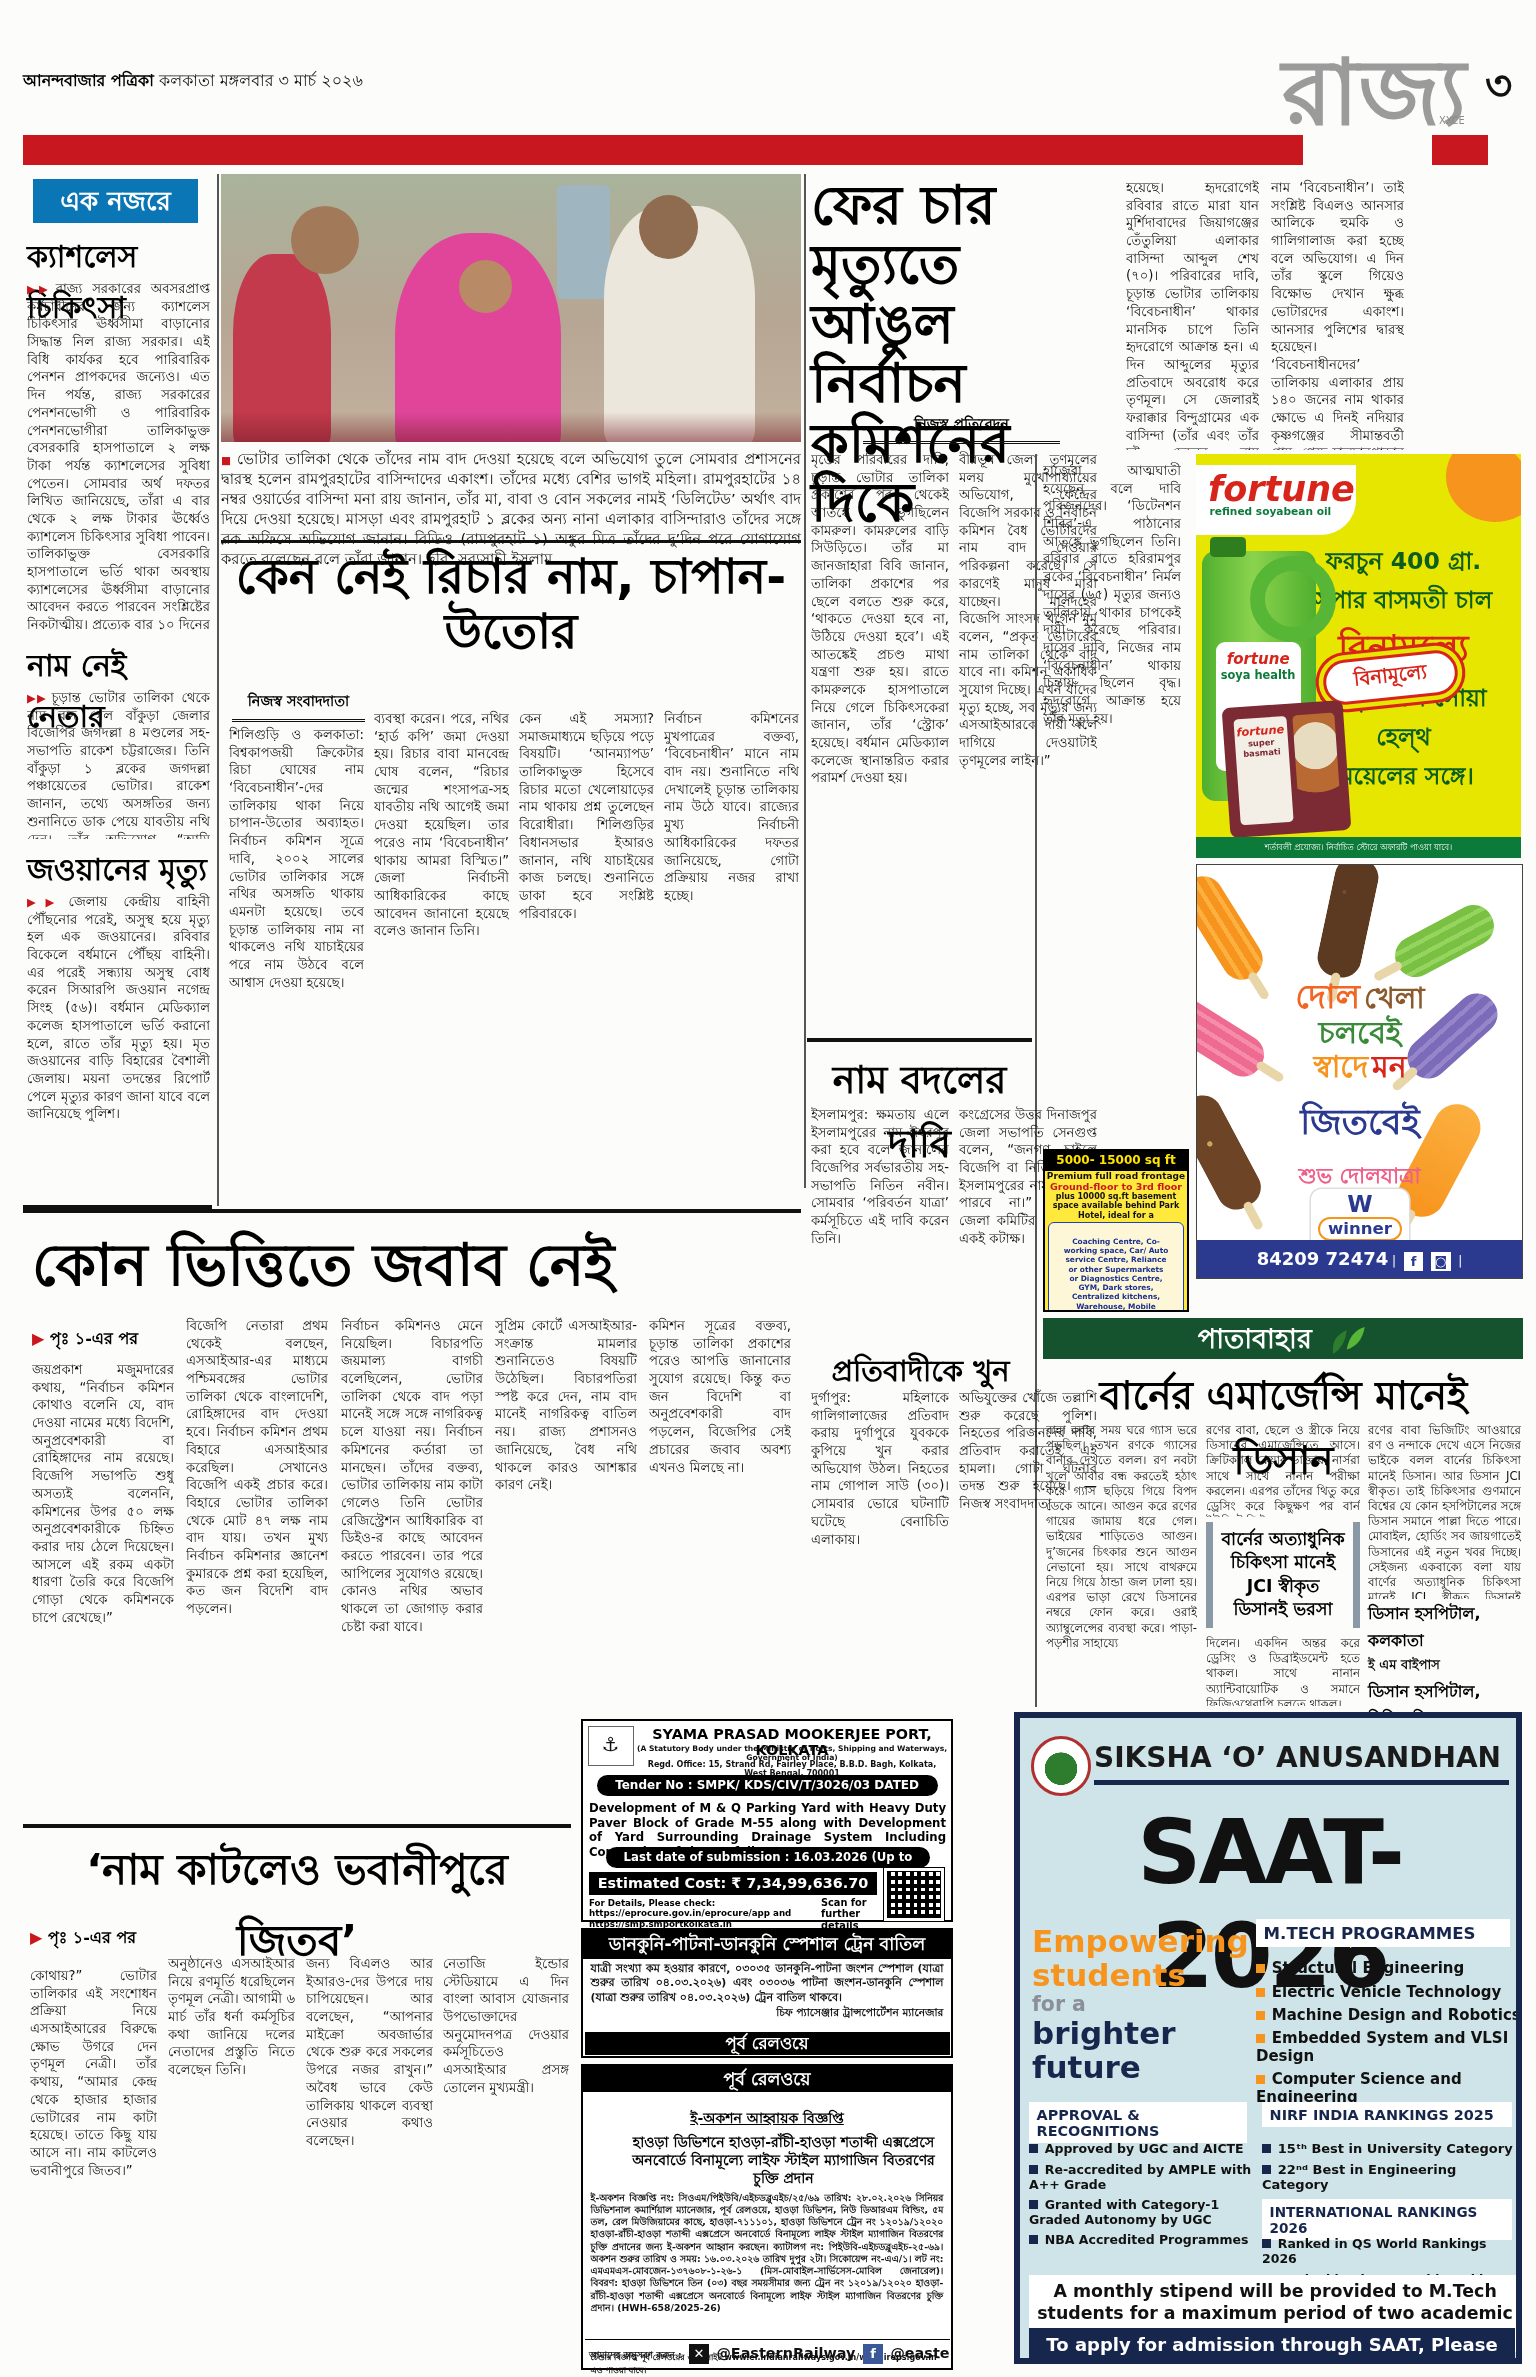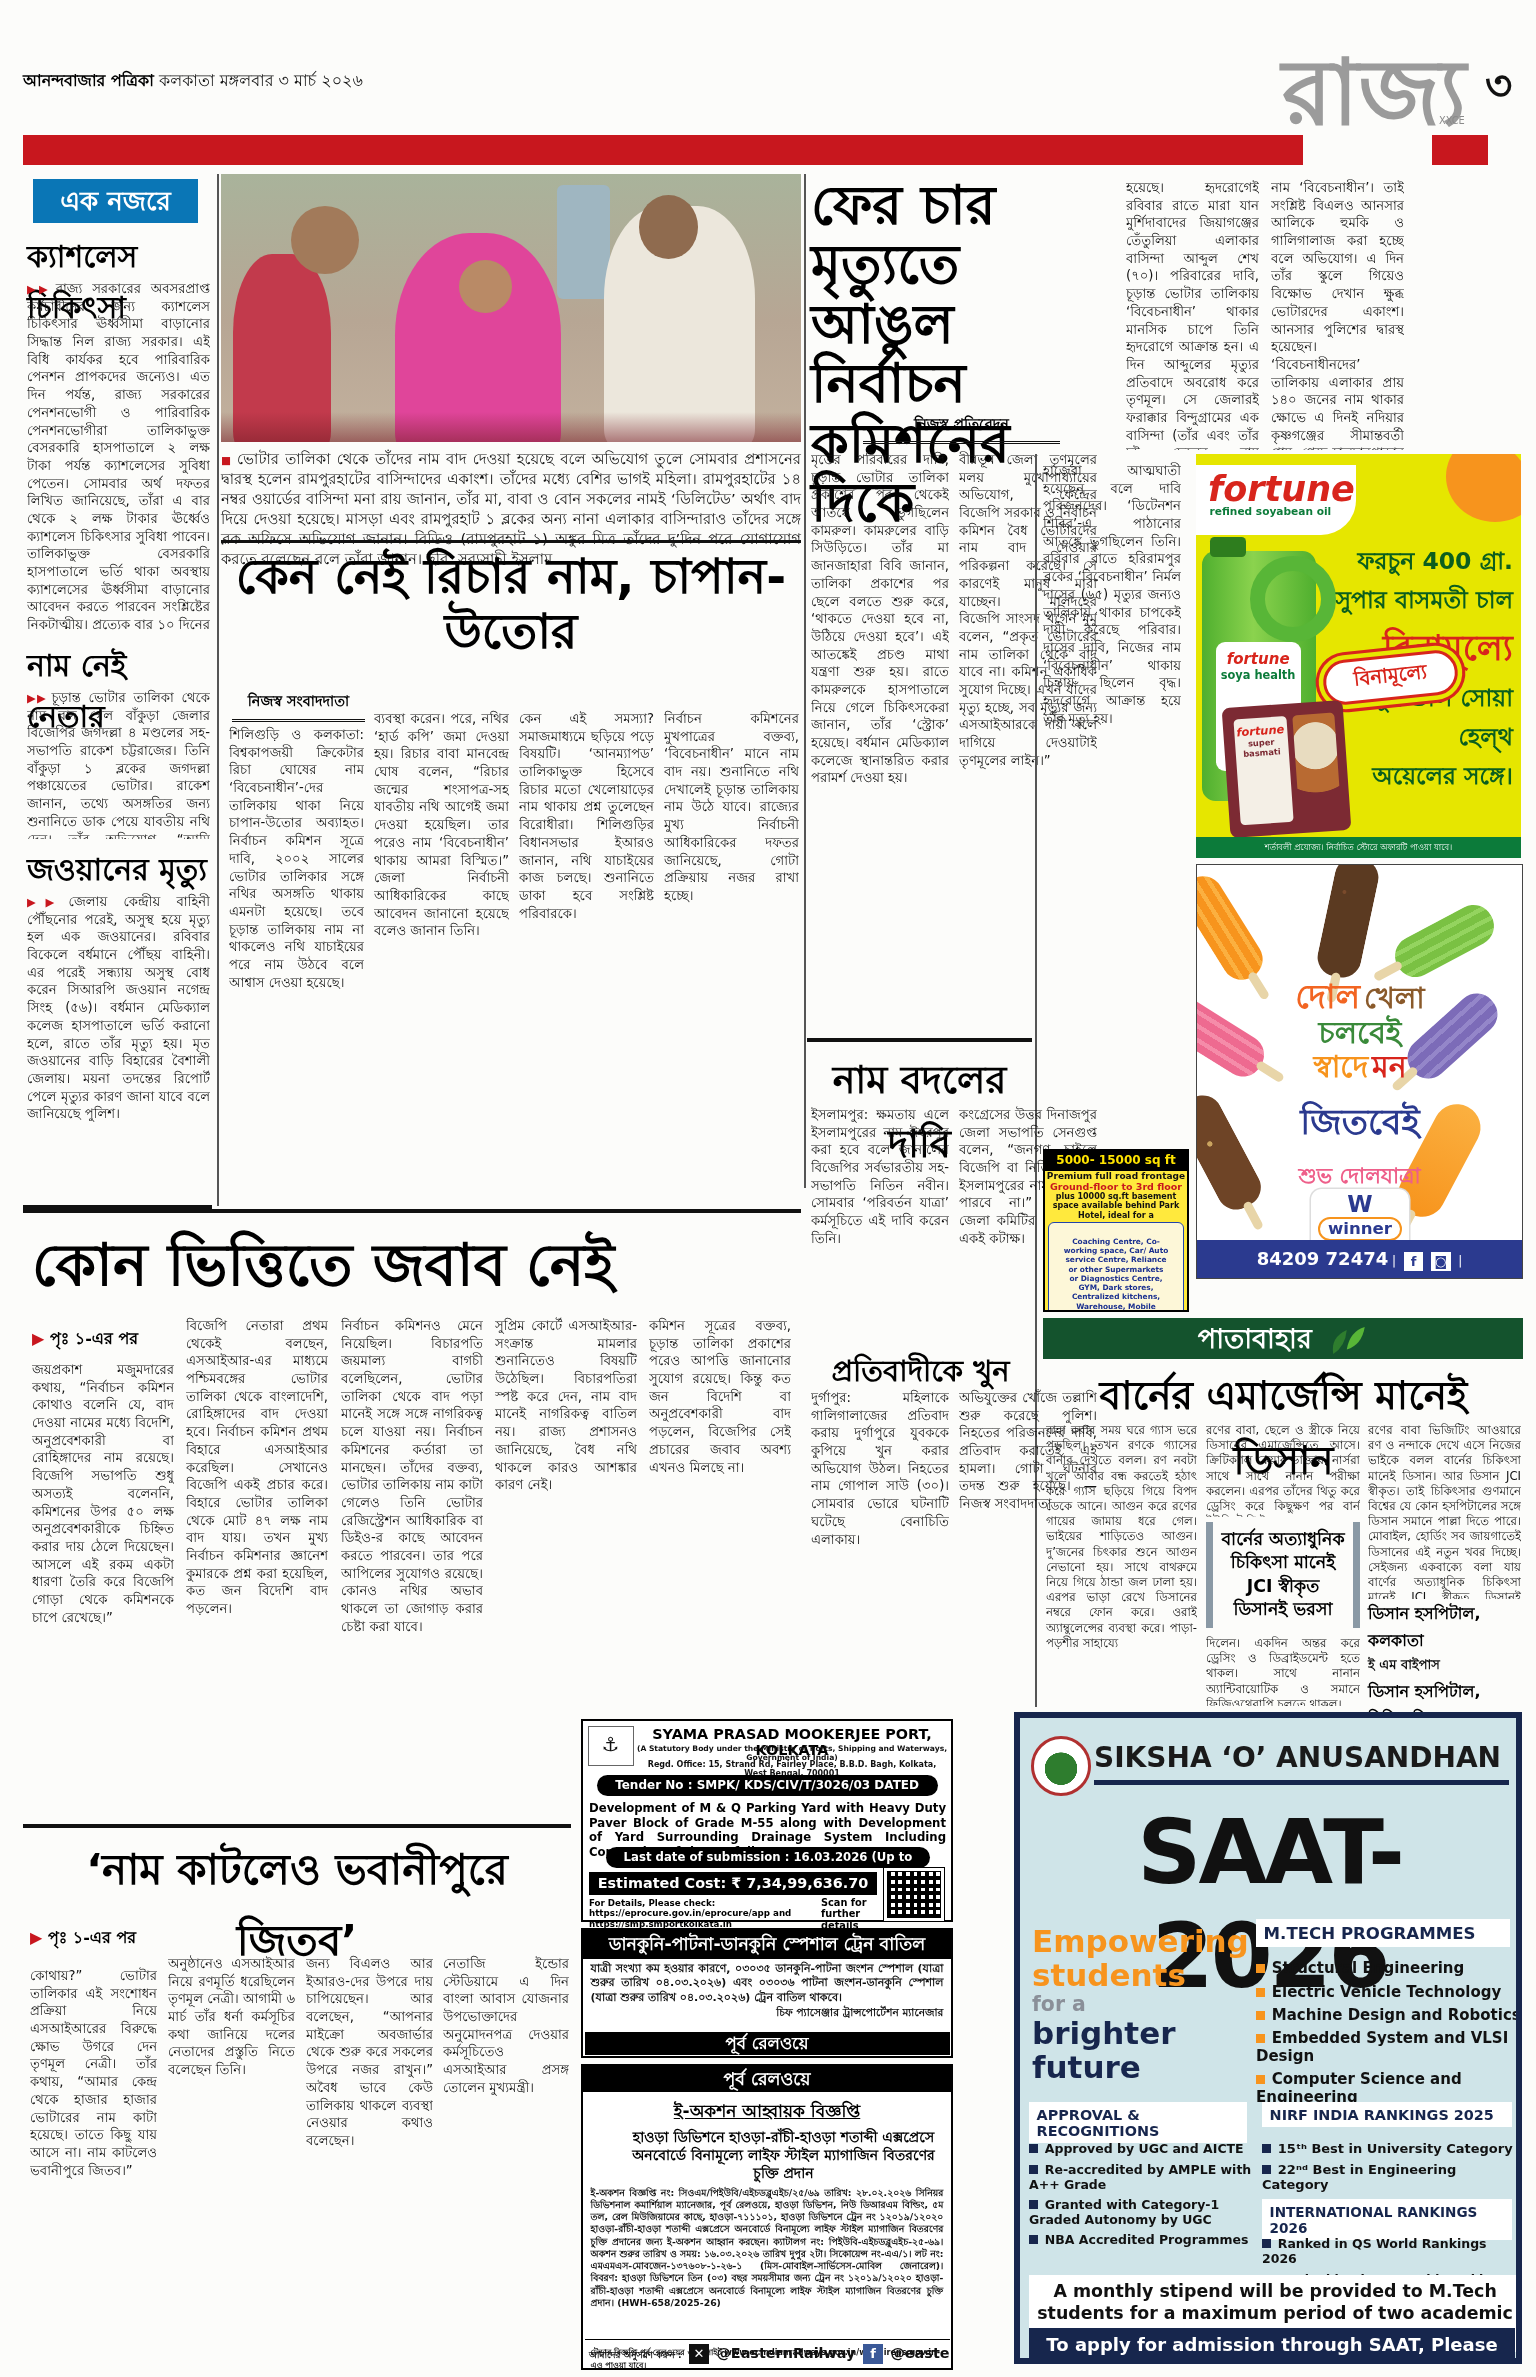--- a/index.html
+++ b/index.html
@@ -109,21 +109,21 @@
   <div class="abs bd jt" style="left:168px;top:1955px;width:127px;height:412px;">অনুষ্ঠানেও এসআইআর নিয়ে রণমূর্তি ধরেছিলেন তৃণমূল নেত্রী। আগামী ৬ মার্চ তাঁর ধর্না কর্মসূচির কথা জানিয়ে দলের নেতাদের প্রস্তুতি নিতে বলেছেন তিনি।</div>
   <div class="abs bd jt" style="left:306px;top:1955px;width:127px;height:412px;">জন্য বিএলও আর ইআরও-দের উপরে দায় চাপিয়েছেন। আর বলেছেন, “আপনার মাইক্রো অবজার্ভার থেকে শুরু করে সকলের উপরে নজর রাখুন।” অবৈধ ভাবে কেউ তালিকায় থাকলে ব্যবস্থা নেওয়ার কথাও বলেছেন।</div>
   <div class="abs bd jt" style="left:443px;top:1955px;width:126px;height:412px;">নেতাজি ইন্ডোর স্টেডিয়ামে এ দিন বাংলা আবাস যোজনার উপভোক্তাদের অনুমোদনপত্র দেওয়ার কর্মসূচিতেও এসআইআর প্রসঙ্গ তোলেন মুখ্যমন্ত্রী।</div>
 
   <div class="abs" style="left:1196px;top:454px;width:325px;height:404px;background:#e6e600;overflow:hidden;">
     <div class="abs" style="left:0;top:10.6px;width:160px;height:70px;background:#fff;border-radius:0 0 35px 0;">
       <div style="color:#d8251c;font-weight:bold;font-size:35px;padding:4.5px 0 0 12px;font-style:italic;">fortune</div>
       <div style="color:#0c7b3a;font-weight:bold;font-size:10.6px;padding-left:13.6px;margin-top:-4.5px;">refined soyabean oil</div>
     </div>
     <div class="abs" style="right:-23px;top:-23px;width:98px;height:91px;background:radial-gradient(circle at 30% 70%,#f7941d 0 60%,#e6e600 61%);border-radius:50%;"></div>
-    <div class="abs ctr" style="left:98px;top:89px;width:219px;text-align:right;">
+    <div class="abs ctr" style="left:98px;top:89px;width:219px;">
       <div style="color:#0b5e1e;font-weight:bold;font-size:23.5px;">ফরচুন 400 গ্রা.</div>
       <div style="color:#0b5e1e;font-weight:bold;font-size:23.5px;">সুপার বাসমতী চাল</div>
       <div style="color:#d8251c;font-weight:bold;font-size:35px;">বিনামূল্যে</div>
       <div style="color:#0b5e1e;font-weight:bold;font-size:23.5px;">ফরচুন 5লি সোয়া হেল্থ</div>
       <div style="color:#0b5e1e;font-weight:bold;font-size:23.5px;">অয়েলের সঙ্গে।</div>
     </div>
     <div class="abs" style="left:6px;top:97px;width:114px;height:250px;background:linear-gradient(90deg,#4faf2e,#8bd34e 45%,#4faf2e);border-radius:13.6px;">
       <div class="abs" style="left:7.6px;top:-13.6px;width:36px;height:19.7px;background:#2e7d1e;border-radius:4.5px;"></div>
       <div class="abs" style="right:-19.7px;top:4.5px;width:56px;height:56px;border:15px solid #58b637;border-radius:50%;"></div>
       <div class="abs ctr" style="left:13.6px;top:91px;width:85px;height:129px;background:#fff;border-radius:9px;">
@@ -256,21 +256,21 @@
 
   <div class="abs" style="left:581px;top:1928px;width:372px;height:130px;background:#fff;border:2.3px solid #000;box-sizing:border-box;">
     <div class="band" style="height:29px;font-size:17.4px;line-height:29px;">ডানকুনি-পাটনা-ডানকুনি স্পেশাল ট্রেন বাতিল</div>
     <div class="jt" style="padding:3px 7.6px 0 7.6px;font-size:11px;font-weight:bold;line-height:1.3;">যাত্রী সংখ্যা কম হওয়ার কারণে, ০৩০৩৫ ডানকুনি-পাটনা জংশন স্পেশাল (যাত্রা শুরুর তারিখ ০৪.০৩.২০২৬) এবং ০৩০৩৬ পাটনা জংশন-ডানকুনি স্পেশাল (যাত্রা শুরুর তারিখ ০৪.০৩.২০২৬) ট্রেন বাতিল থাকবে।</div>
     <div style="text-align:right;padding:0 7.6px;font-size:10.6px;font-weight:bold;">চিফ প্যাসেঞ্জার ট্রান্সপোর্টেশন ম্যানেজার</div>
     <div class="band abs" style="left:1.5px;bottom:1.5px;width:365px;height:23px;font-size:16.6px;line-height:23px;">পূর্ব রেলওয়ে</div>
   </div>
 
   <div class="abs" style="left:581px;top:2064px;width:372px;height:306px;background:#fff;border:2.3px solid #000;box-sizing:border-box;">
     <div class="band" style="height:26px;font-size:17.4px;line-height:26px;">পূর্ব রেলওয়ে</div>
-    <div class="ctr hl" style="font-size:17px;text-decoration:underline;margin-top:6px;">ই-অকশন আহ্বায়ক বিজ্ঞপ্তি</div>
+    <div class="ctr hl" style="font-size:14px;text-decoration:underline;margin-top:15px;">ই-অকশন আহ্বায়ক বিজ্ঞপ্তি</div>
     <div class="ctr hl" style="font-size:14px;padding:1.5px 7.6px;line-height:1.3;margin-left:33px;">হাওড়া ডিভিশনে হাওড়া-রাঁচী-হাওড়া শতাব্দী এক্সপ্রেসে অনবোর্ডে বিনামূল্যে লাইফ স্টাইল ম্যাগাজিন বিতরণের চুক্তি প্রদান</div>
     <div class="jt" style="padding:3px 7.6px;font-size:9.3px;font-weight:bold;line-height:1.32;height:156px;overflow:hidden;">ই-অকশন বিজ্ঞপ্তি নং: সিওএম/পিইউবি/এইচডব্লুএইচ/২৫/৬৯  তারিখ: ২৮.০২.২০২৬ সিনিয়র ডিভিশনাল কমার্শিয়াল ম্যানেজার, পূর্ব রেলওয়ে, হাওড়া ডিভিশন, নিউ ডিআরএম বিল্ডিং, ৫ম তল, রেল মিউজিয়ামের কাছে, হাওড়া-৭১১১০১, হাওড়া ডিভিশনে ট্রেন নং ১২০১৯/১২০২০ হাওড়া-রাঁচী-হাওড়া শতাব্দী এক্সপ্রেসে অনবোর্ডে বিনামূল্যে লাইফ স্টাইল ম্যাগাজিন বিতরণের চুক্তি প্রদানের জন্য ই-অকশন আহ্বান করছেন। ক্যাটালগ নং: পিইউবি-এইচডব্লুএইচ-২৫-৬৯। অকশন শুরুর তারিখ ও সময়: ১৬.০৩.২০২৬ তারিখ দুপুর ২টা। সিকোয়েন্স নং-এএ/১। লট নং: এমএমএস-মোবজেন-১৩৭৬০৮-১-২৬-১ (মিস-মোবাইল-সার্ভিসেস-মোবিল জেনারেল)। বিবরণ: হাওড়া ডিভিশনে তিন (০৩) বছর সময়সীমার জন্য ট্রেন নং ১২০১৯/১২০২০ হাওড়া-রাঁচী-হাওড়া শতাব্দী এক্সপ্রেসে অনবোর্ডে বিনামূল্যে লাইফ স্টাইল ম্যাগাজিন বিতরণের চুক্তি প্রদান।  (HWH-658/2025-26)</div>
     <div style="padding:0 7.6px;font-size:8px;font-weight:bold;">টেন্ডার বিজ্ঞপ্তি পূর্ব রেলওয়ের ওয়েবসাইট www.er.indianrailways.gov.in/www.ireps.gov.in-এও পাওয়া যাবে।</div>
     <div class="abs" style="left:1.5px;bottom:1.5px;width:365px;height:27px;border-top:1.5px solid #000;line-height:27px;white-space:nowrap;overflow:hidden;">
       <span style="font-size:9px;font-weight:bold;margin-left:4.5px;">আমাদের অনুসরণ করুন :</span>
       <span class="soc">✕</span>
       <span style="font-size:14.4px;font-weight:bold;">@EasternRailway</span>
       <span class="soc" style="background:#3b5998;">f</span>
       <span style="font-size:14.4px;font-weight:bold;">@easternrailwayheadquarter</span>
     </div>

